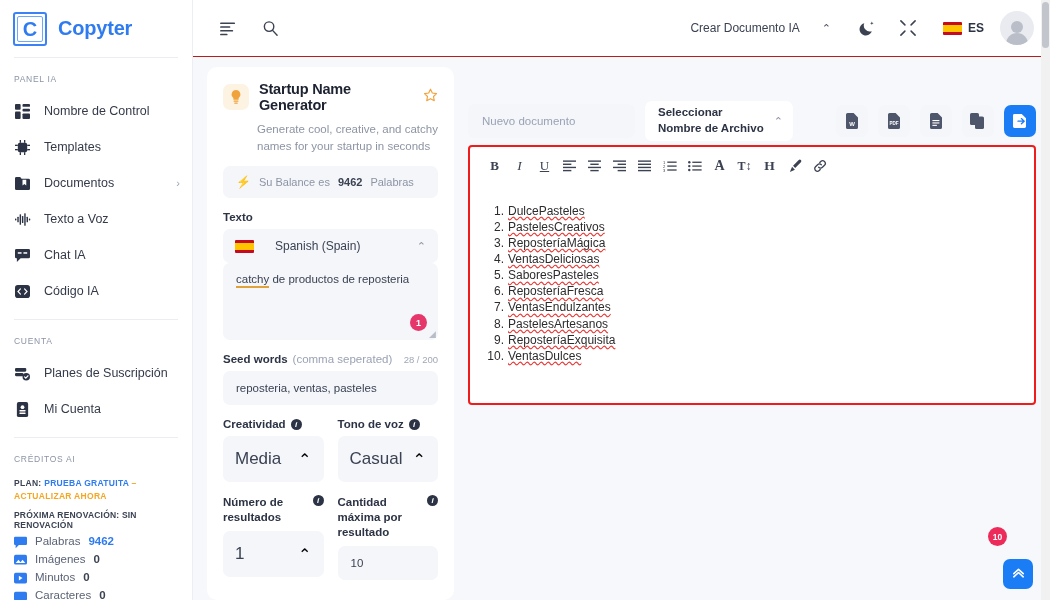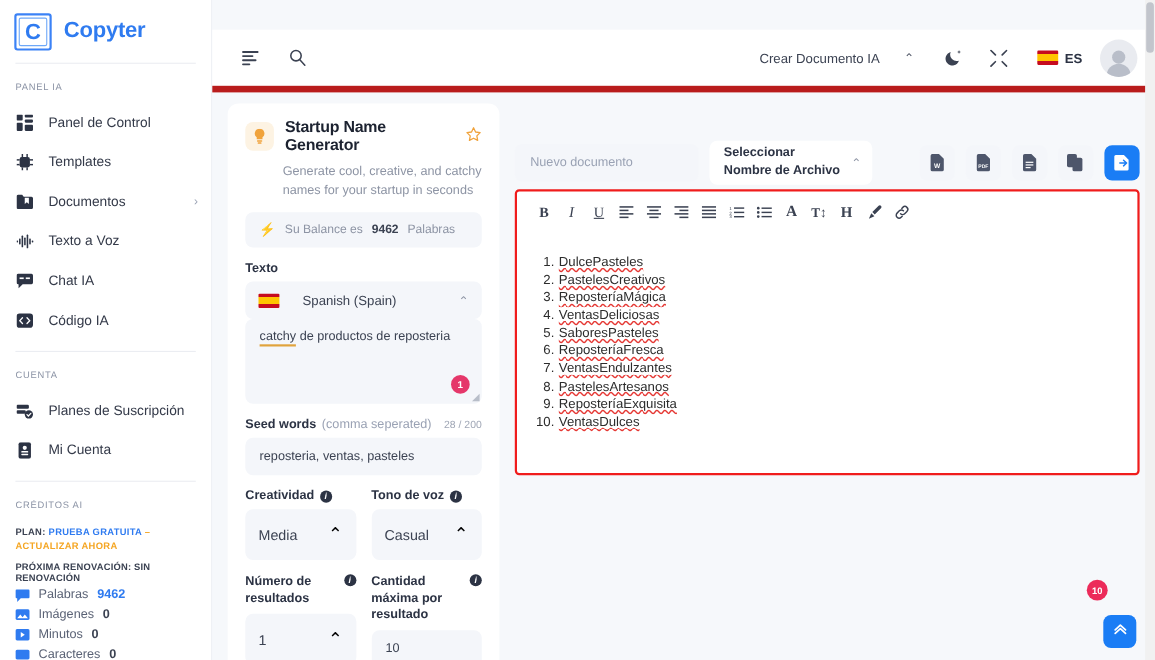--- a/index.html
+++ b/index.html
@@ -51,21 +51,21 @@
   .credit-row { display: flex; align-items: center; gap: 8px; padding: 5px 0 0 14px; }
   .credit-ic { width: 13px; height: 13px; flex: 0 0 13px; color: #2f7bf0; }
   .credit-name { font-size: 11.5px; color: #5a6275; }
   .credit-val { font-size: 11.5px; font-weight: 700; color: #2f7bf0; }
   .credit-val.zero { color: #3b4252; }
 
   
   .main { flex: 1; height: 600px; position: relative; background: #f6f8fb; }
   .topbar {
     height: 57px; background: #fff; display: flex; align-items: center;
-    padding: 0 16px 0 20px; border-bottom: 6px solid #b91c1c; margin-top: 27px;
+    padding: 0 16px 0 20px; border-bottom: 1px solid #b91c1c;
   }
   .tb-icon { width: 30px; height: 30px; display: flex; align-items: center; justify-content: center; color: #3b4252; cursor: pointer; }
   .tb-spacer { flex: 1; }
   .tb-menu { display: flex; align-items: center; gap: 22px; font-size: 12px; color: #3b4252; cursor: pointer; }
   .tb-chev { color: #4a5162; font-size: 11px; }
   .tb-lang { display: flex; align-items: center; gap: 6px; cursor: pointer; }
   .flag { width: 19px; height: 13px; border-radius: 1px; overflow: hidden; display: block;
           background: linear-gradient(#c60b1e 0 25%, #ffc400 25% 75%, #c60b1e 75% 100%); }
   .lang-code { font-size: 12px; font-weight: 600; color: #2c3344; }
   .avatar {
@@ -119,21 +119,21 @@
   .input-box .v { font-size: 11.5px; color: #3b4252; }
   .hint { font-weight: 400; color: #9aa2b4; }
   .two-col { display: flex; gap: 14px; }
   .col { flex: 1; min-width: 0; }
   .info-i {
     width: 11px; height: 11px; border-radius: 50%; background: #2c3344; color: #fff;
     font-size: 8px; font-weight: 700; display: inline-flex; align-items: center; justify-content: center;
     font-style: italic; flex: 0 0 11px;
   }
   .sel-sm { height: 46px; background: #f4f6fa; border-radius: 7px; display: flex; align-items: center; padding: 0 12px; cursor: pointer; }
-  .sel-sm .val { font-size: 13px; color: #3b4252; flex: 1; }
+  .sel-sm .val { font-size: 17px; color: #3b4252; flex: 1; }
   .lbl-2l { min-height: 30px; align-items: flex-start; line-height: 1.3; }
 
   
   .editor-col { flex: 1; min-width: 0; position: relative; margin-top: 32px; }
   .doc-toolbar { display: flex; align-items: center; gap: 10px; height: 44px; }
   .doc-name {
     width: 167px; height: 34px; background: #f4f6fa; border-radius: 7px;
     display: flex; align-items: center; padding: 0 14px; font-size: 11.5px; color: #9aa2b4;
   }
   .doc-select {
@@ -203,21 +203,21 @@
     <div class="nav-item">
       <span class="nav-ic">
           <svg width="15" height="15" viewBox="0 0 16 16" fill="currentColor">
             <rect x="0" y="0" width="6" height="6" rx="1"></rect>
             <rect x="8" y="0" width="8" height="3" rx="1"></rect>
             <rect x="8" y="5" width="8" height="3" rx="1"></rect>
             <rect x="0" y="8" width="6" height="8" rx="1"></rect>
             <rect x="8" y="10" width="8" height="6" rx="1"></rect>
           </svg>
         </span>
-      <span class="nav-label">Panel de Control</span>
+      <span class="nav-label">Nombre de Control</span>
     </div>
     <div class="nav-item">
       <span class="nav-ic">
           <svg width="15" height="15" viewBox="0 0 16 16" fill="currentColor">
             <rect x="3" y="3" width="10" height="10" rx="2"></rect>
             <rect x="5" y="0" width="1.4" height="3"></rect>
             <rect x="9.6" y="0" width="1.4" height="3"></rect>
             <rect x="5" y="13" width="1.4" height="3"></rect>
             <rect x="9.6" y="13" width="1.4" height="3"></rect>
             <rect x="0" y="5" width="3" height="1.4"></rect>

